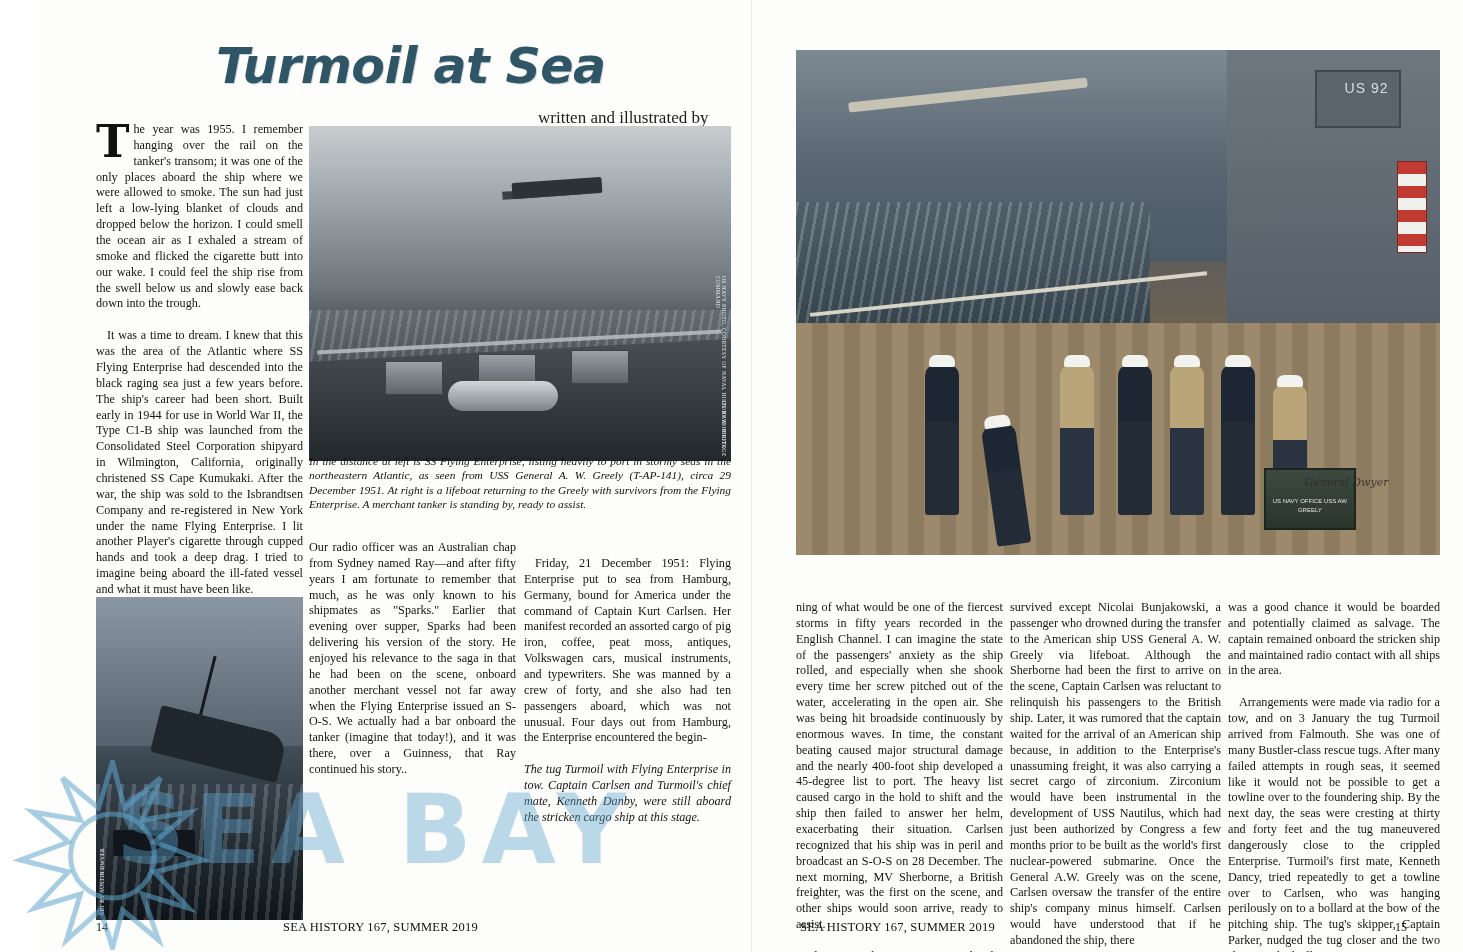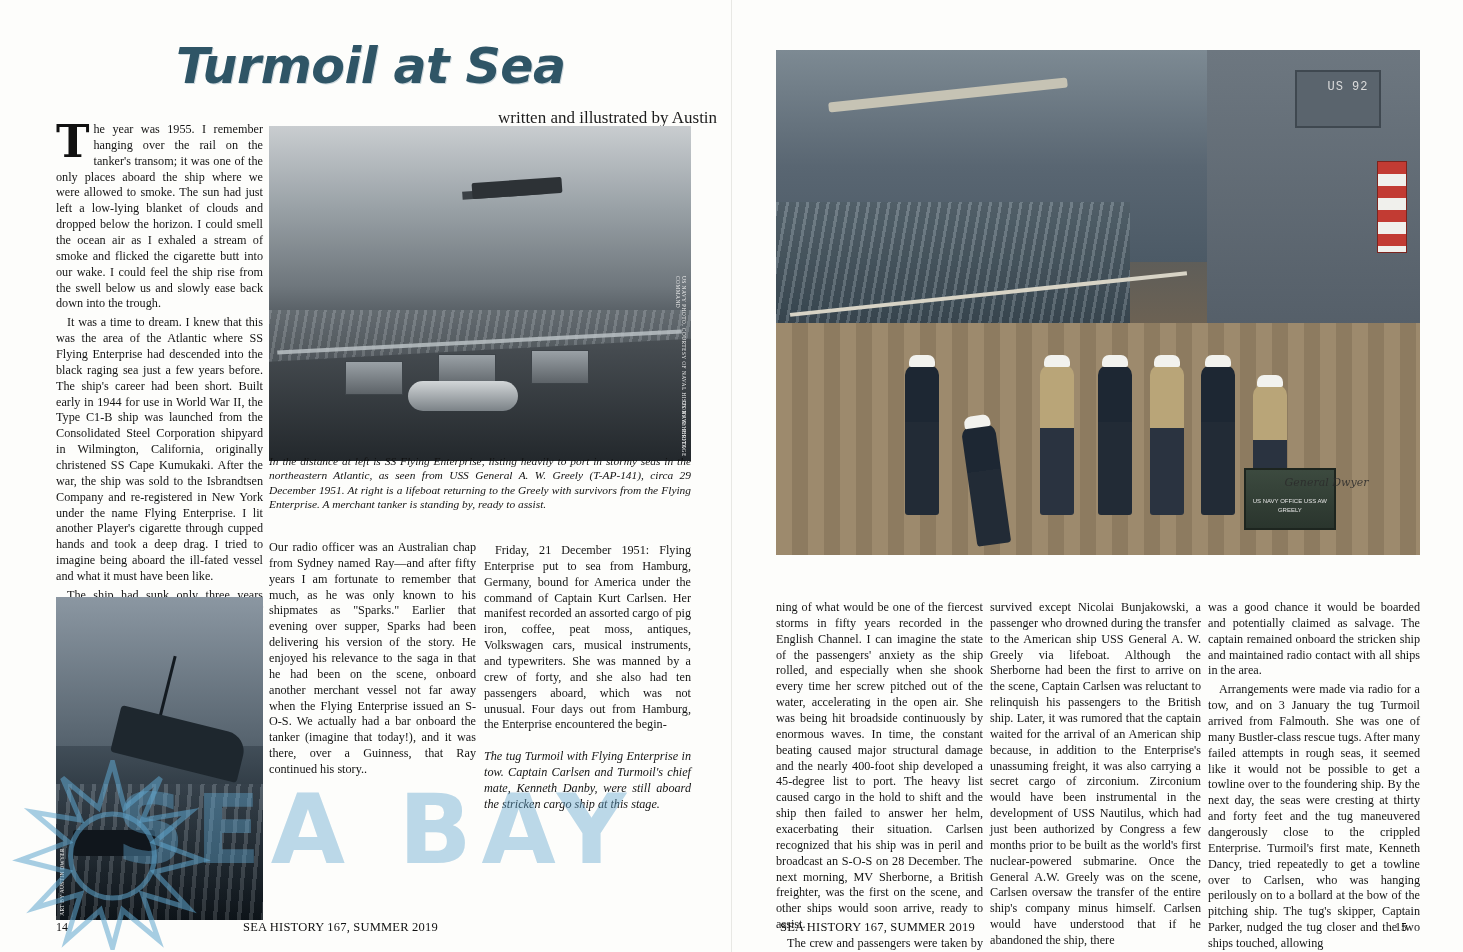--- a/index.html
+++ b/index.html
@@ -4,21 +4,21 @@
 <style>
   * { box-sizing: border-box; }
   html, body { margin: 0; padding: 0; }
   body {
     width: 1463px; height: 952px;
     background: #ffffff;
     font-family: "Liberation Serif", serif;
     overflow: hidden;
     position: relative;
   }
-  .spread { position: relative; width: 1463px; height: 952px; display: flex; }
+  .spread { position: relative; width: 1463px; height: 952px; display: flex; padding-left: 40px; }
   .page { position: relative; height: 952px; background: #fdfdfb; }
   .page-left { width: 731px; padding: 0; }
   .page-right { width: 732px; padding: 0; border-left: 1px solid #e8e8e4; }
 
   
   .title {
     position: absolute;
     left: 176px; top: 38px;
     font-family: "DejaVu Sans", sans-serif;
     font-weight: bold;
@@ -40,21 +40,21 @@
   .col {
     position: absolute;
     font-size: 12.2px;
     line-height: 1.30;
     text-align: justify;
     color: #141414;
     hyphens: auto;
   }
   .col p { margin: 0; text-indent: 11px; }
   .col p.first { text-indent: 0; }
-  .col p + p { margin-top: 3px; }
+  .col p + p { margin-top: 16px; }
 
   .dropcap {
     float: left;
     font-family: "DejaVu Serif", serif;
     font-size: 45px;
     line-height: 34px;
     font-weight: bold;
     padding: 3px 4px 0 0;
     color: #111;
   }
@@ -186,22 +186,22 @@
   .pr-super {
     position:absolute; right:0; top:0; width:33%; height:62%;
     background: linear-gradient(180deg,#6d7780,#525c66);
   }
   .pr-funnel {
     position:absolute; right:6%; top:4%; width: 86px; height: 58px;
     background: #5a646d; border: 2px solid #3f4850;
   }
   .pr-funnel-label {
     position:absolute; right: 8%; top: 6%;
-    font-family: Liberation Mono, monospace;
-    font-size: 12px; color:#dcdcdc; letter-spacing: 1px;
+    font-family: Liberation Sans, sans-serif;
+    font-size: 14px; color:#dcdcdc; letter-spacing: 1px;
   }
   .pr-crane {
     position:absolute; left: 8%; top: 8%; width: 240px; height: 10px;
     background: #c6c3b4; transform: rotate(-6deg); border-radius: 3px;
   }
   .pr-rail {
     position:absolute; left: 2%; top: 48%; width: 62%; height: 4px;
     background: #d8d4c6; transform: rotate(-6deg);
   }
   .figure {

